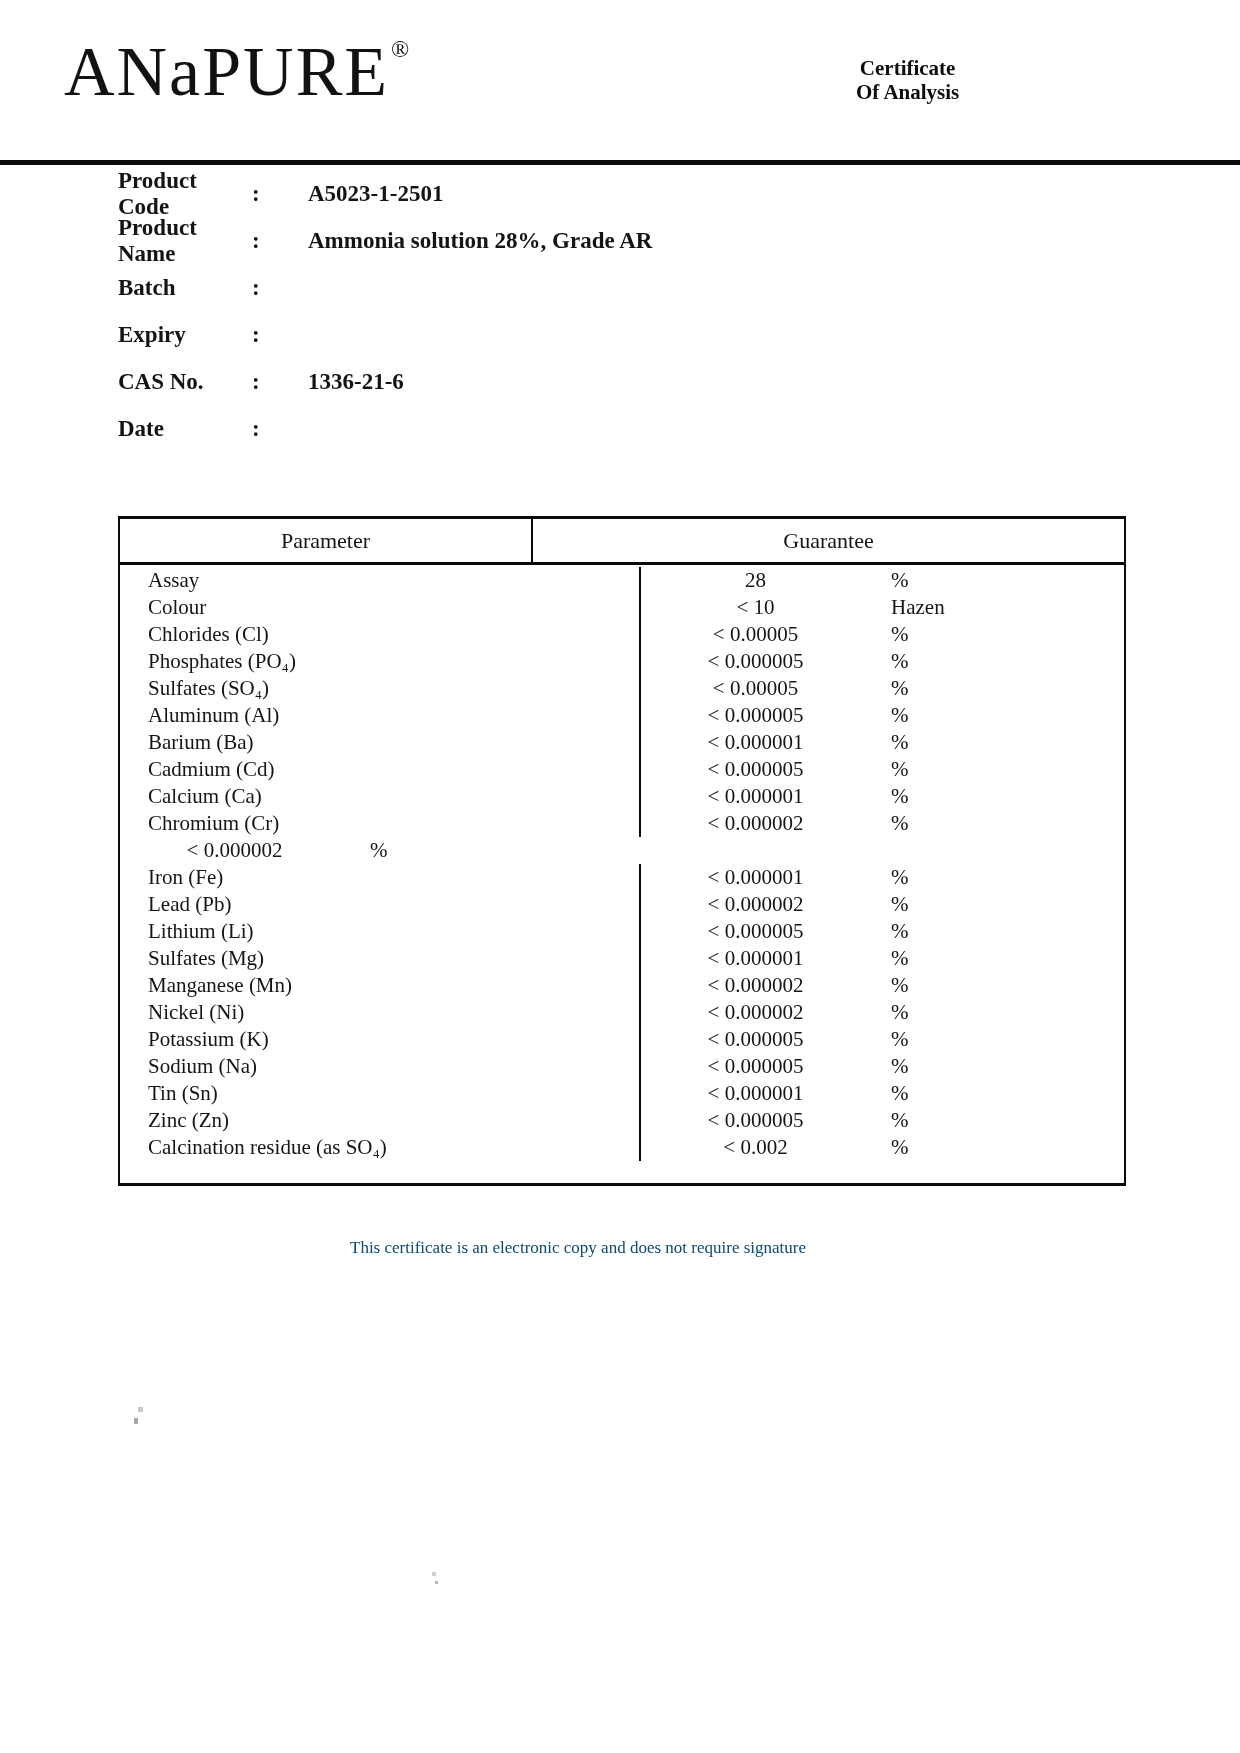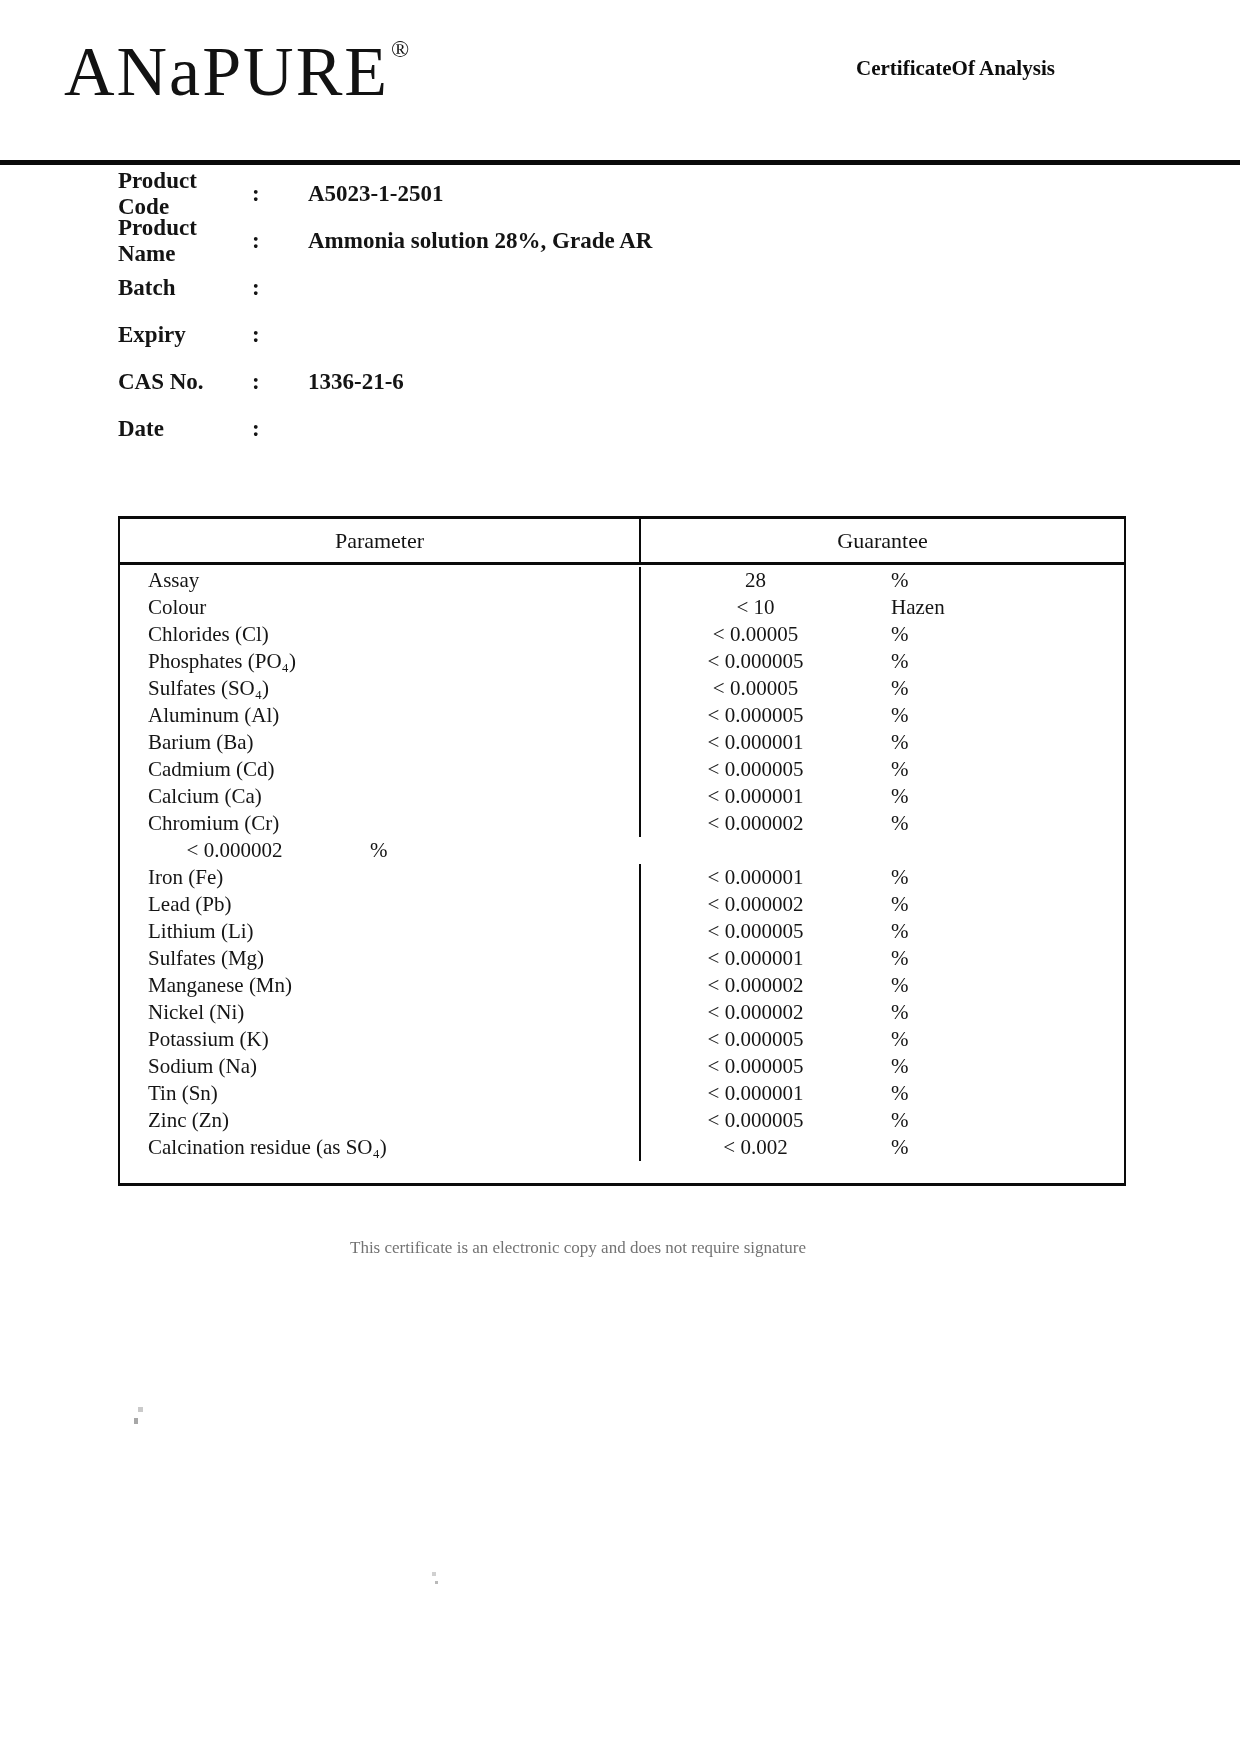--- a/index.html
+++ b/index.html
@@ -41,20 +41,21 @@
   }
   .coa-abbr {
     font-size:82px;
     font-weight:bold;
     line-height:0.88;
     letter-spacing:-2px;
     color:#0d0d0d;
   }
   .coa-title {
     display:flex;
+    flex-direction:column;
     margin-left:18px;
     padding-bottom:6px;
     font-size:21px;
     font-weight:bold;
     line-height:24px;
     color:#0d0d0d;
     text-align:center;
   }
   .rule {
     position:absolute;
@@ -99,21 +100,21 @@
     height:46px;
     border-bottom:3px solid #0a0a0a;
   }
   .ph-cell {
     display:flex;
     align-items:center;
     justify-content:center;
     font-size:22px;
     color:#141414;
   }
-  .ph-param { width:521px; border-right:2px solid #0a0a0a; }
+  .ph-param { width:413px; border-right:2px solid #0a0a0a; }
   .ph-guar  { flex:1; }
   .ptable-body { padding:2px 0 22px 0; }
   .prow { display:flex; height:27px; }
   .pc-param {
     width:521px;
     border-right:2px solid #0a0a0a;
     padding-left:28px;
     display:flex;
     align-items:center;
     font-size:21px;
@@ -129,21 +130,21 @@
   .pc-unit { margin-left:21px; white-space:nowrap; }
 
   
   .footnote {
     position:absolute;
     left:0;
     top:1238px;
     width:1156px;
     text-align:center;
     font-size:17px;
-    color:#737373;
+    color:#0c4a6e;
   }
 
   
   .speck { position:absolute; background:#8a8a8a; }
   .speck-a1 { left:138px; top:1407px; width:5px; height:5px; opacity:.45; }
   .speck-a2 { left:134px; top:1418px; width:4px; height:6px; opacity:.75; }
   .speck-b1 { left:432px; top:1572px; width:4px; height:4px; opacity:.4; }
   .speck-b2 { left:435px; top:1581px; width:3px; height:3px; opacity:.6; }
 </style>
 </head>

